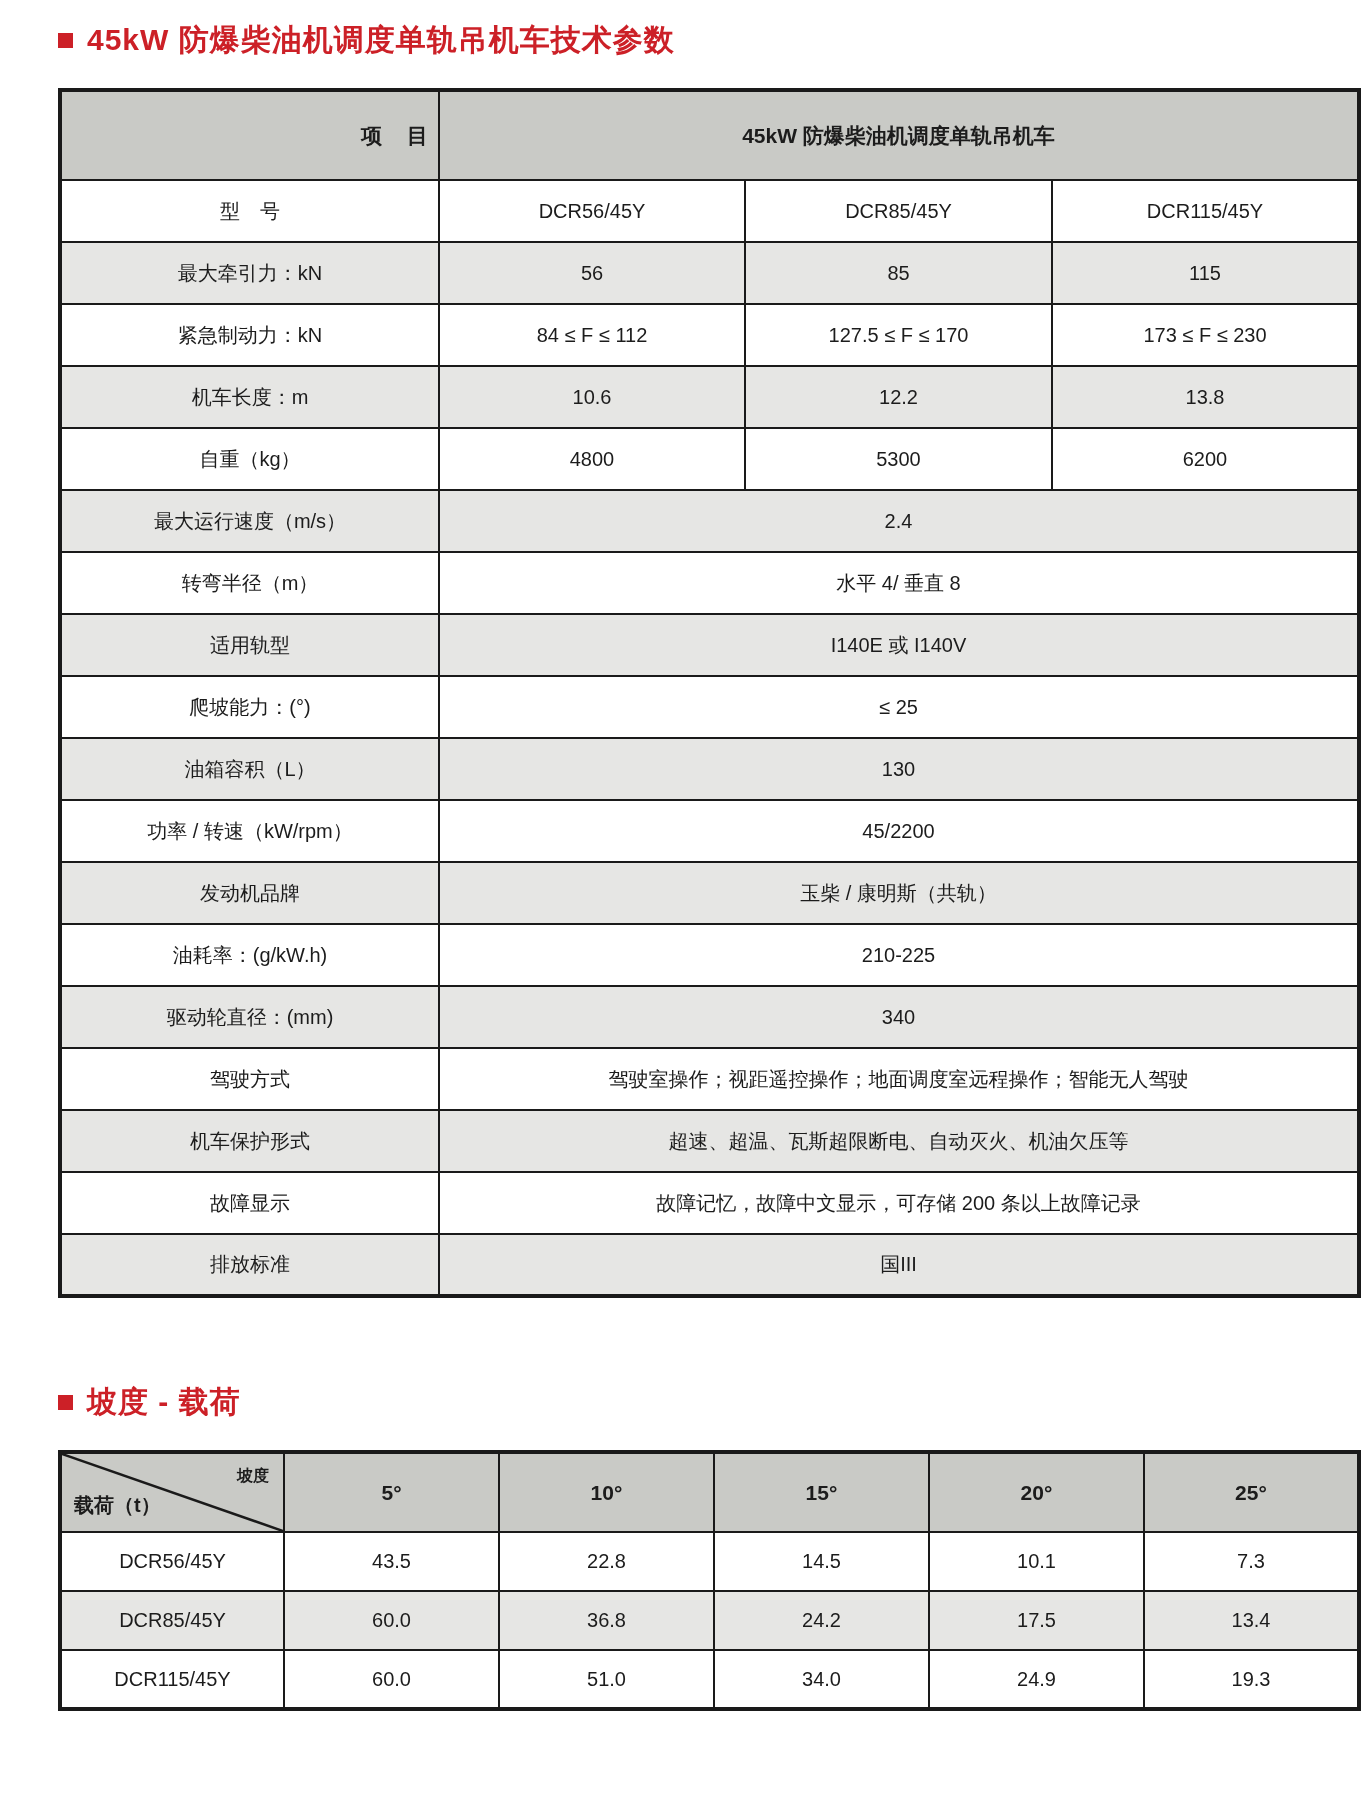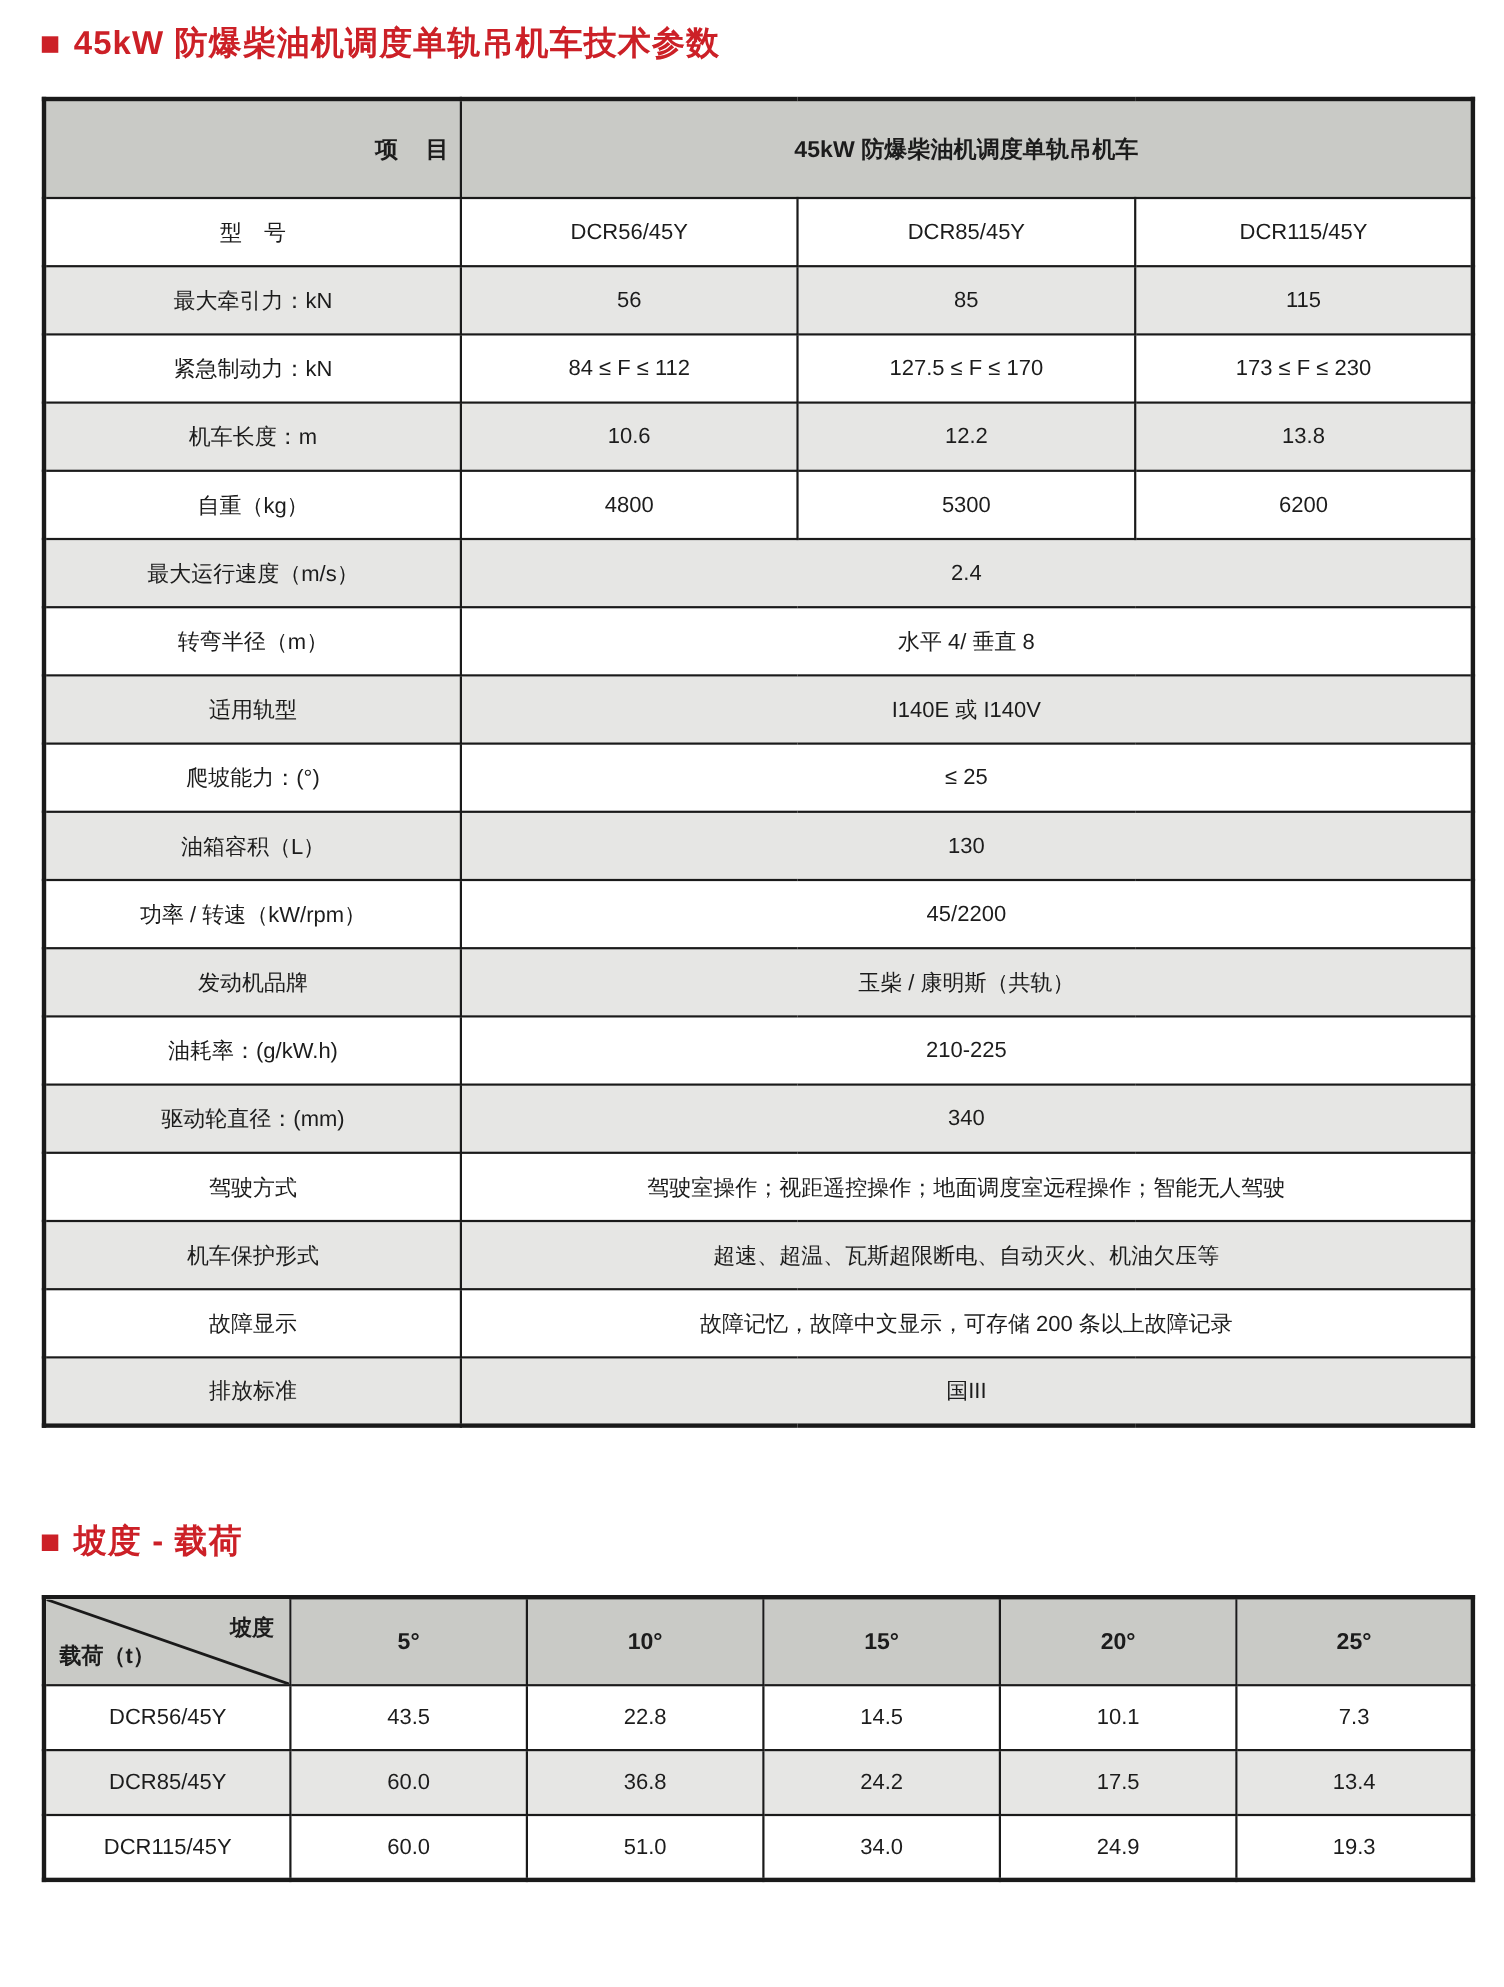--- a/index.html
+++ b/index.html
@@ -8,21 +8,21 @@
     height: 1806px;
     font-family: "Liberation Sans", "DejaVu Sans", sans-serif;
     color: #1c1c1c;
     box-sizing: border-box;
     overflow: hidden;
   }
   .page {
     box-sizing: border-box;
     width: 1367px;
     height: 1596px;
-    padding: 22px 30px 20px 38px;
+    padding: 22px 30px 20px 58px;
   }
   
   .section-title {
     display: flex;
     align-items: center;
     font-size: 30px;
     font-weight: bold;
     color: #cc2027;
     letter-spacing: 1px;
     line-height: 36px;
@@ -80,21 +80,21 @@
   }
   .corner-cell svg.diag {
     position: absolute;
     top: 0; left: 0;
     width: 100%; height: 100%;
     display: block;
   }
   .corner-top {
     position: absolute;
     top: 12px; right: 14px;
-    font-size: 20px; font-weight: bold;
+    font-size: 16px; font-weight: bold;
   }
   .corner-bottom {
     position: absolute;
     bottom: 12px; left: 12px;
     font-size: 20px; font-weight: bold;
   }
 </style>
 </head>
 <body>
 

